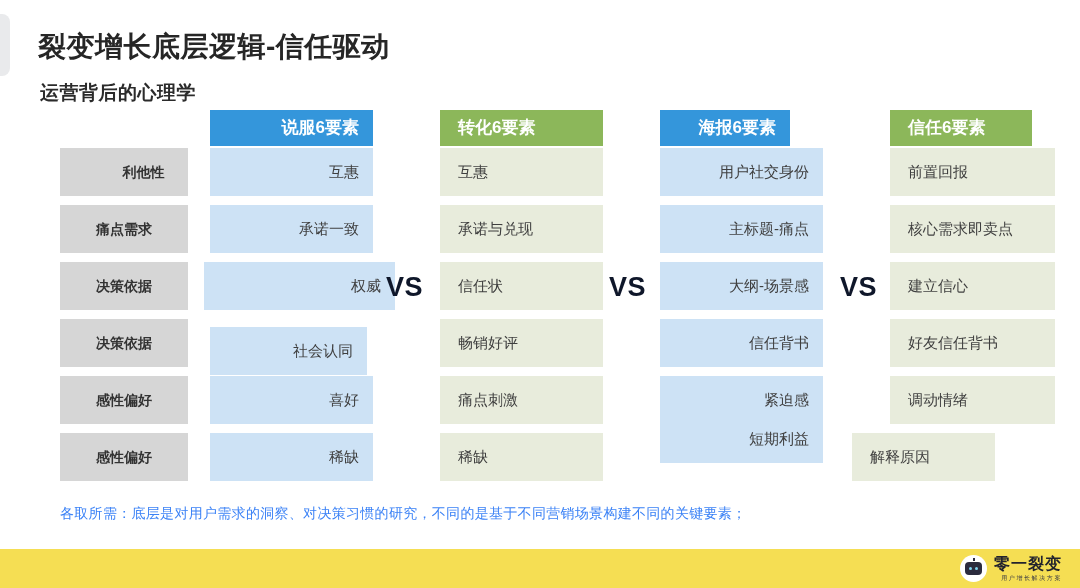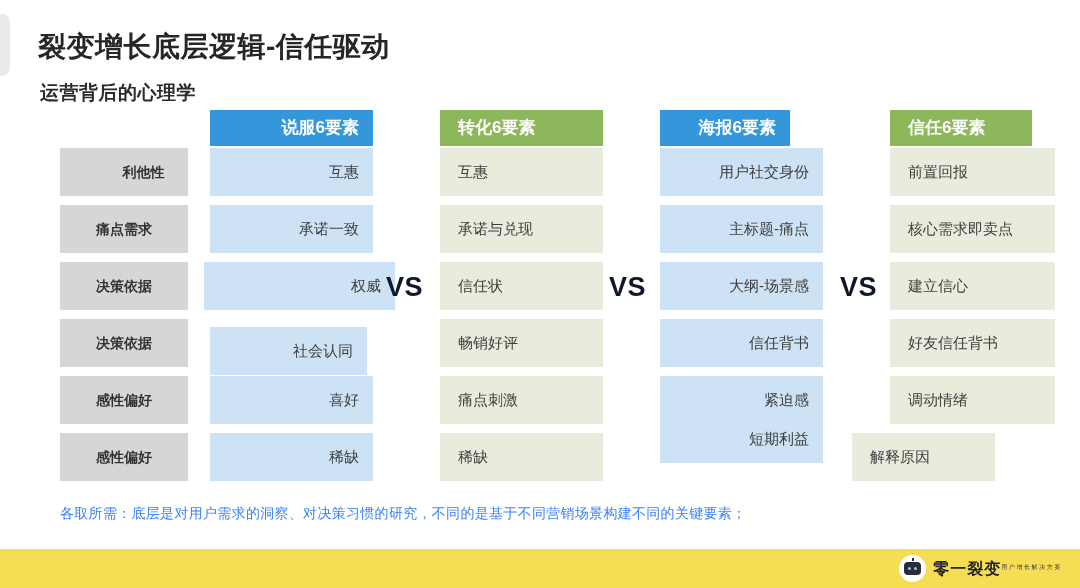--- a/index.html
+++ b/index.html
@@ -164,21 +164,21 @@
     background: #2b2b3d;
   }
   .eye {
     width: 3px;
     height: 3px;
     border-radius: 50%;
     background: #7fd4ef;
   }
   .logo-text {
     display: flex;
-    flex-direction: row;
+    flex-direction: column;
     justify-content: center;
     line-height: 1;
     text-align: right;
   }
   .logo-name {
     font-size: 16px;
     font-weight: bold;
     color: #23232d;
     letter-spacing: 1px;
   }

